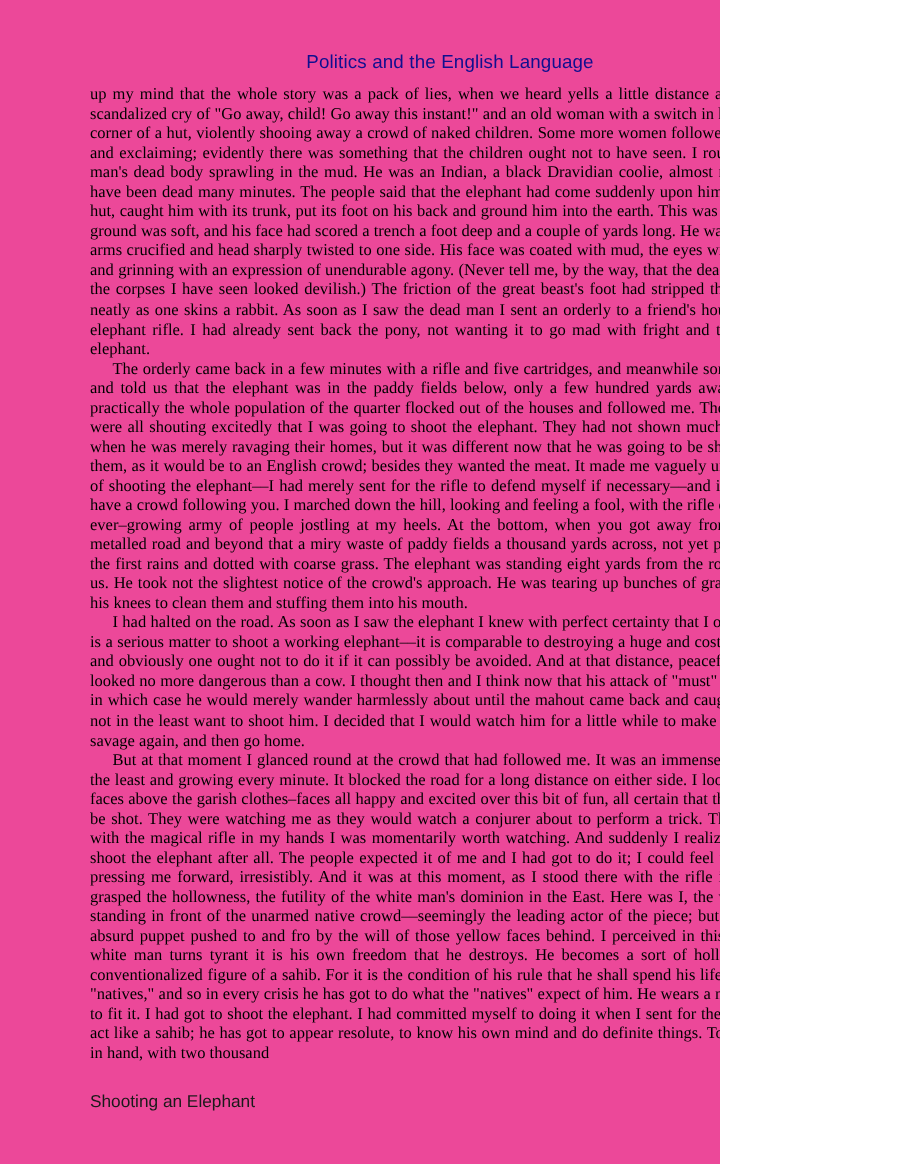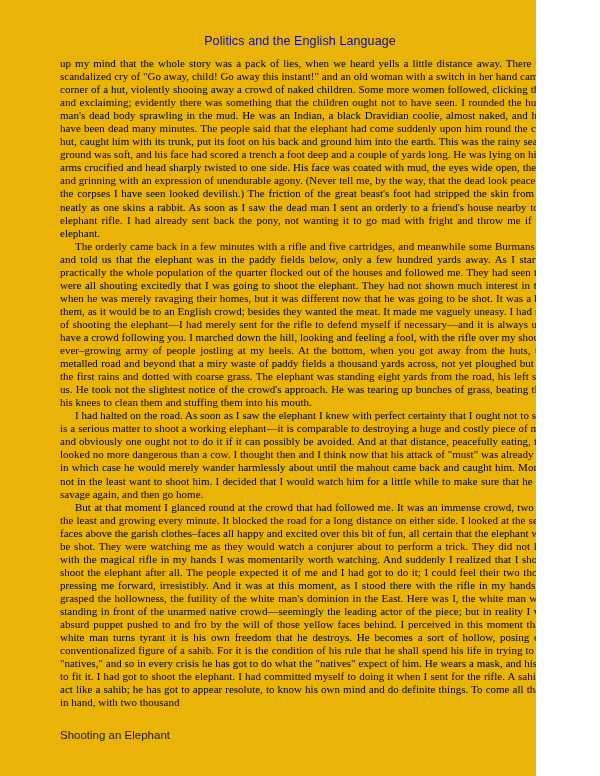--- a/index.html
+++ b/index.html
@@ -2,23 +2,23 @@
 <html><head>
 <meta charset="utf-8">
 <style>
   html, body {
     margin: 0;
     padding: 0;
     background: #ffffff;
   }
   .page {
     position: relative;
-    width: 536px;
+    width: 480px;
     height: 776px;
-    background: #eab308;
+    background: #ec4899;
     overflow: hidden;
     font-family: "Liberation Serif", serif;
   }
   .running-header {
     position: absolute;
     top: 34px;
     left: 0;
     width: 600px;
     text-align: center;
     font-family: "Liberation Sans", sans-serif;

